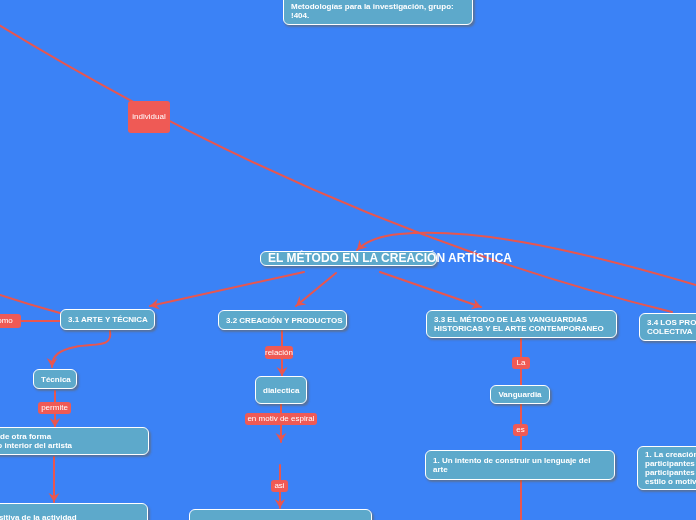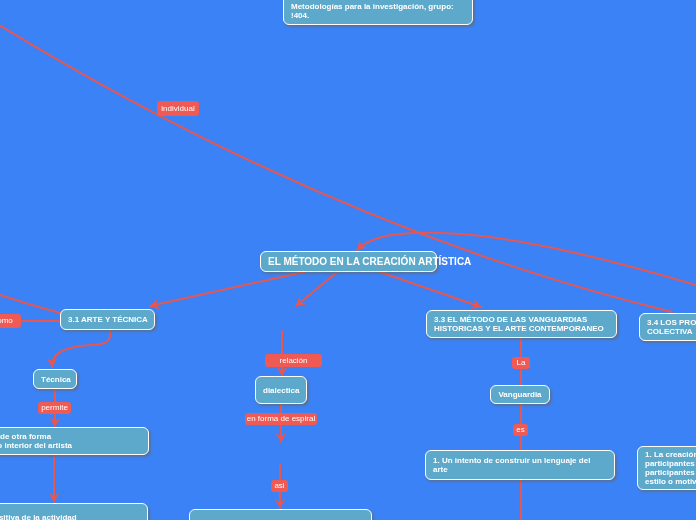--- a/index.html
+++ b/index.html
@@ -46,25 +46,28 @@
       <polygon points="0,0 -9,-5.5 -6,0 -9,5.5" fill="#e8564f" transform="translate(281,442) rotate(90)"></polygon>
       <path d="M 280,465 L 280,508" fill="none" stroke="#e8564f" stroke-width="2" stroke-linecap="round"></path>
       <polygon points="0,0 -9,-5.5 -6,0 -9,5.5" fill="#e8564f" transform="translate(280,508) rotate(90)"></polygon>
       <path d="M 521,339 L 521,520" fill="none" stroke="#e8564f" stroke-width="2" stroke-linecap="round"></path>
     </svg>
 <div class="node" style="left: 283px; top: -12px; width: 190px; height: 37px; font-size: 8px;">
       <span class="txt">Nombre: Duran Martinez Leon Patricio.
 Metodologías para la investigación, grupo:
 !404.</span>
     </div>
-    <div class="node ctr" style="left: 260px; top: 251px; width: 177px; height: 21px; font-size: 10px;">
+    <div class="node ctr" style="left: 260px; top: 251px; width: 177px; height: 15px; font-size: 12px;">
       <span class="txt">EL MÉTODO EN LA CREACIÓN ARTÍSTICA</span>
     </div>
     <div class="node ctr" style="left: 60px; top: 309px; width: 95px; height: 21px; font-size: 8px;">
       <span class="txt">3.1 ARTE Y TÉCNICA</span>
+    </div>
+    <div class="node ctr" style="left: 218px; top: 310px; width: 129px; height: 20px; font-size: 8px;">
+      <span class="txt">3.2 CREACIÓN Y PRODUCTOS</span>
     </div>
     <div class="node" style="left: 426px; top: 310px; width: 191px; height: 28px; font-size: 8px;">
       <span class="txt">3.3 EL MÉTODO DE LAS VANGUARDIAS
 HISTORICAS Y EL ARTE CONTEMPORANEO</span>
     </div>
     <div class="node" style="left: 639px; top: 313px; width: 125px; height: 28px; font-size: 8px;">
       <span class="txt">3.4 LOS PROCESOS DE CREACIÓN
 COLECTIVA</span>
     </div>
     <div class="node ctr" style="left: 33px; top: 369px; width: 44px; height: 20px; font-size: 8px;">
@@ -89,21 +92,21 @@
     <div class="node" style="left: 425px; top: 450px; width: 190px; height: 30px; font-size: 8px;">
       <span class="txt">1. Un intento de construir un lenguaje del
 arte</span>
     </div>
     <div class="node" style="left: 637px; top: 446px; width: 120px; height: 44px; font-size: 8px;">
       <span class="txt">1. La creación
 participantes
 participantes
 estilo o motiv</span>
     </div>
-    <div class="lbl" style="left: 128px; top: 101px; width: 42px; height: 15px; margin-left: 29px;">individual</div>
+    <div class="lbl" style="left: 128px; top: 101px; width: 42px; height: 32px;">individual</div>
     <div class="lbl" style="left: -15px; top: 314px; width: 36px; height: 14px;">como</div>
     <div class="lbl" style="left: 38px; top: 402px; width: 33px; height: 12px;">permite</div>
-    <div class="lbl" style="left: 265px; top: 346px; width: 57px; height: 13px; margin-top: 8px;">relación</div>
-    <div class="lbl" style="left: 245px; top: 413px; width: 72px; height: 12px;">en forma de espiral</div>
+    <div class="lbl" style="left: 265px; top: 346px; width: 28px; height: 13px;">relación</div>
+    <div class="lbl" style="left: 245px; top: 413px; width: 72px; height: 12px;">en motiv de espiral</div>
     <div class="lbl" style="left: 271px; top: 480px; width: 17px; height: 12px;">asi</div>
     <div class="lbl" style="left: 512px; top: 357px; width: 18px; height: 12px;">La</div>
     <div class="lbl" style="left: 513px; top: 424px; width: 15px; height: 12px;">es</div>
   </div>
 
 </body></html>

